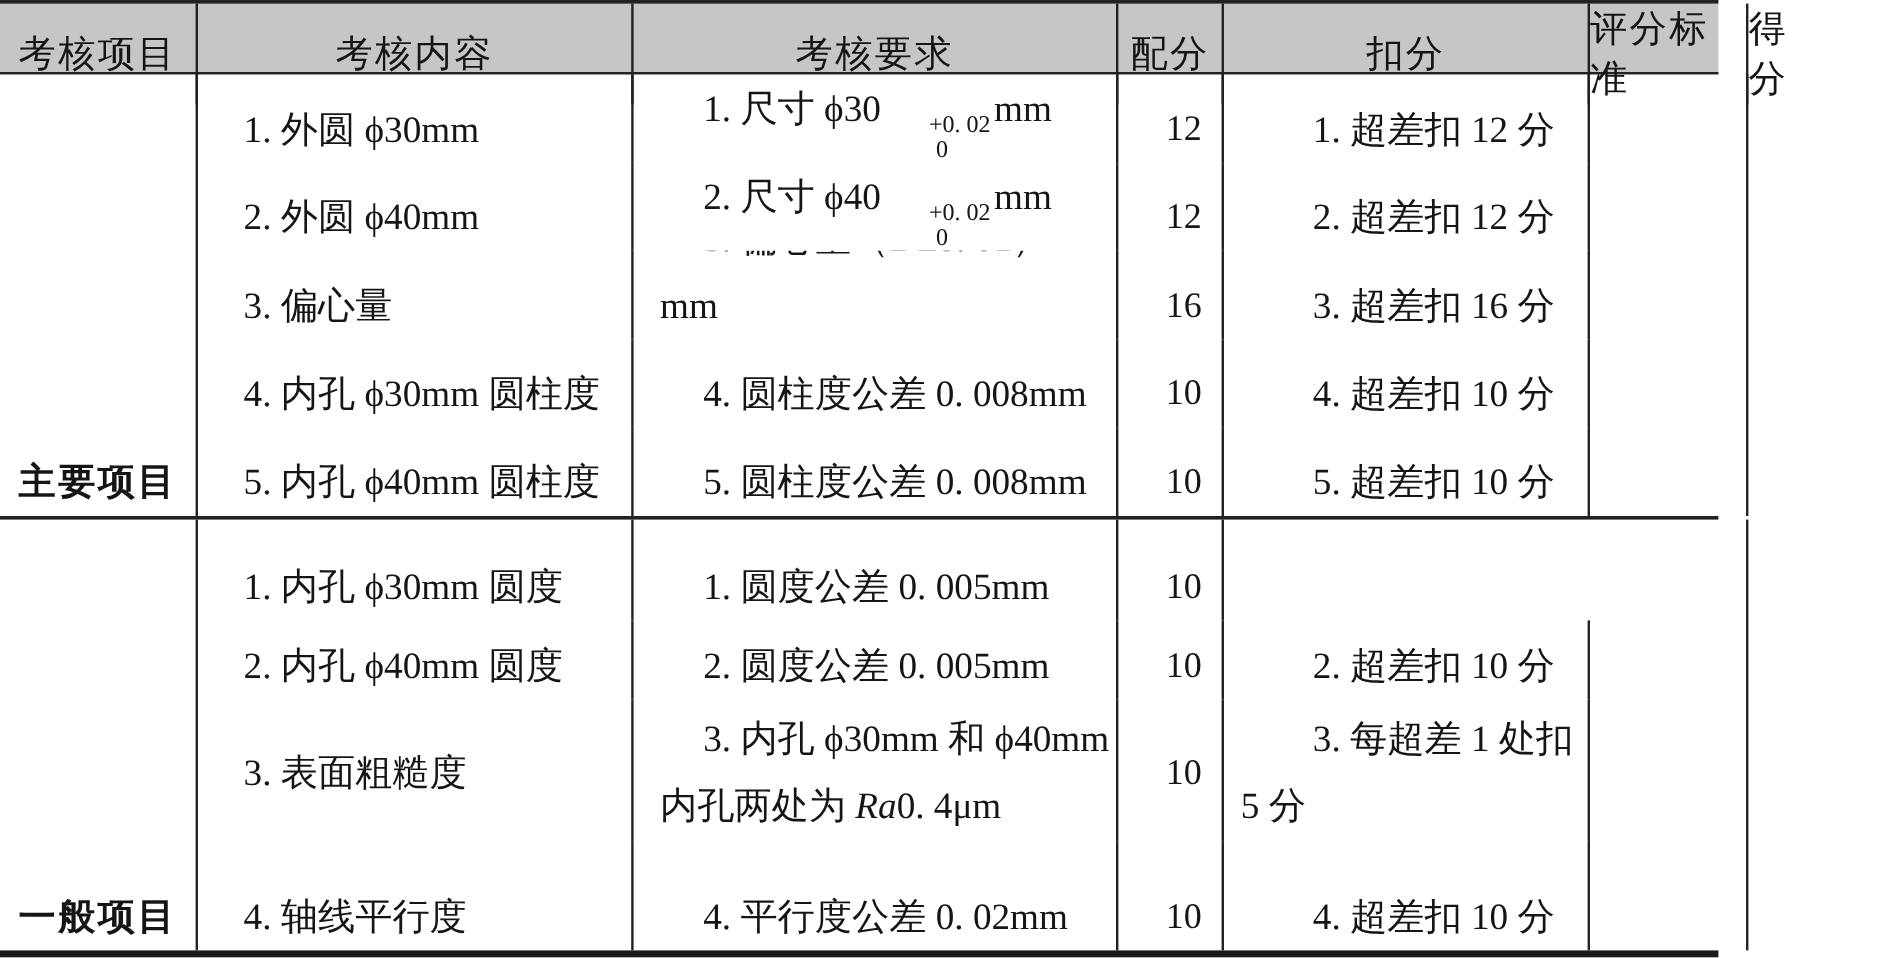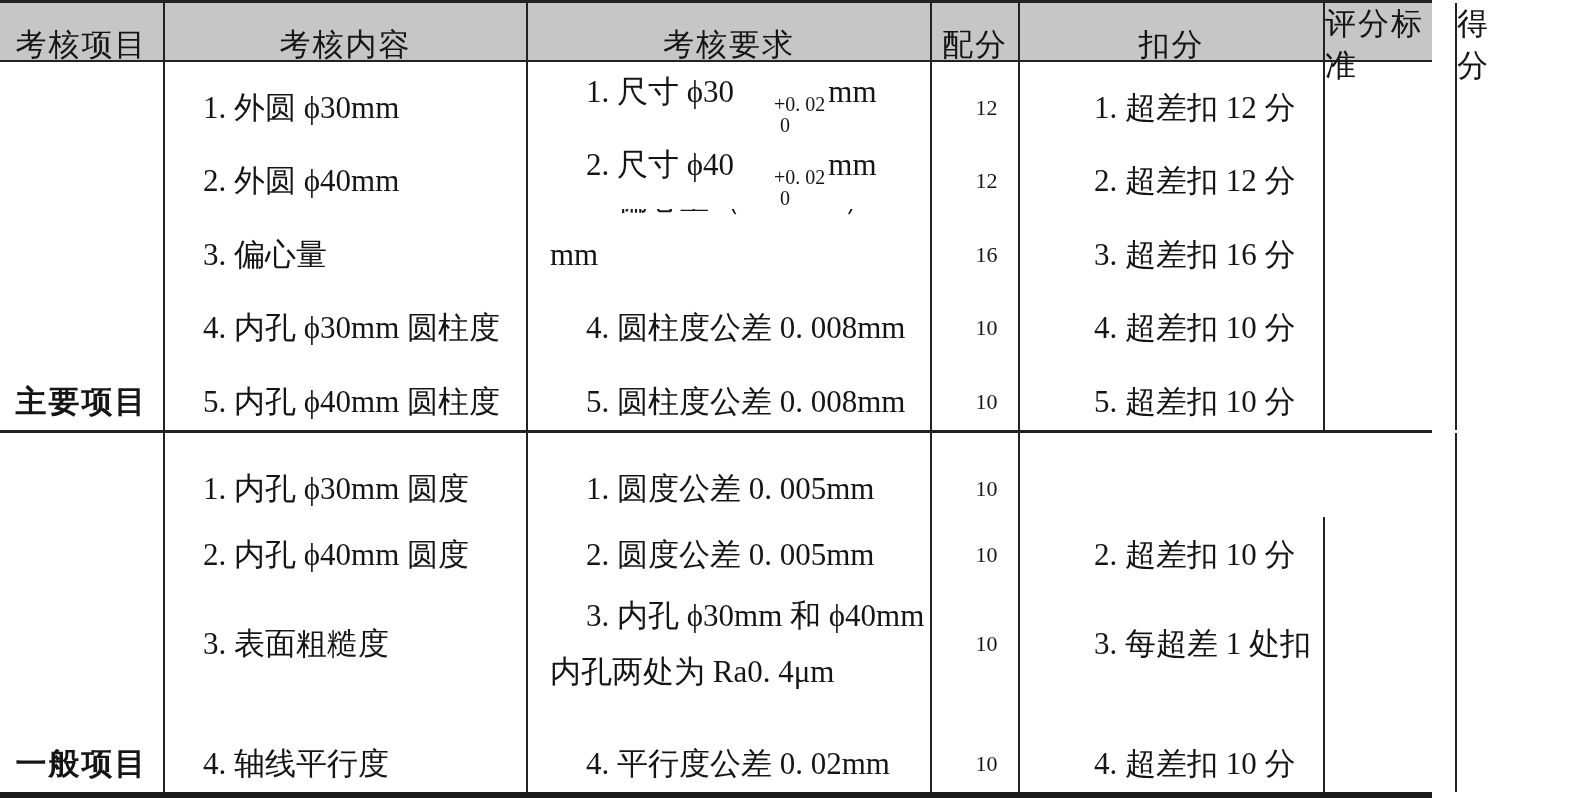--- a/index.html
+++ b/index.html
@@ -37,32 +37,32 @@
   }
   .label-cell { grid-column:1; grid-row:1/-1; align-items:center; letter-spacing:2px;font-weight:bold; }
   .deduct-cell { grid-column:6; grid-row:1/-1; }
   .score-cell { grid-column:7; grid-row:1/-1; border-right:none; }
   .gc2{grid-column:2} .gc3{grid-column:3} .gc4{grid-column:4} .gc5{grid-column:5}
   .gr1{grid-row:1} .gr2{grid-row:2} .gr3{grid-row:3} .gr4{grid-row:4} .gr5{grid-row:5}
   .c-content { padding-left:38px; }
   .c-req { padding-left:22px; padding-right:2px; }
   .c-req .ln { text-indent:36px; }
   .c-req .ln.cont { text-indent:0; }
-  .c-pts { align-items:center; font-size:22px;margin-left:23px; }
+  .c-pts { align-items:center; font-size:30px;margin-left:23px; }
   .c-crit { padding-left:14px; padding-right:2px; }
   .c-crit .ln { text-indent:60px; }
   .c-crit .ln.cont { text-indent:0; }
   .top { justify-content:center; padding-top:3px; }
   .tol {
     display:inline-flex; flex-direction:column; align-items:flex-start;
     font-size:20px; line-height:21px; vertical-align:-9px;
     margin-left:4px; margin-right:3px;
   }
   .tol .sub { padding-left:6px; }
-  .it { }
+  .it { font-style:italic; }
 </style>
 </head>
 <body>
 
 <div class="tbl">
 
   <div class="hdr">
     <div class="hcell">考核项目</div>
     <div class="hcell">考核内容</div>
     <div class="hcell">考核要求</div>
@@ -187,20 +187,21 @@
       <div class="ln">3. 内孔 ϕ30mm 和 ϕ40mm</div>
       <div class="ln cont">
         <span>内孔两处为 </span><span class="it">Ra</span><span>0. 4μm</span>
       </div>
     </div>
     <div class="cell gc4 gr3 c-pts top">
         <div class="ln">10</div>
       </div>
     <div class="cell gc5 gr3 c-crit top">
       <div class="ln">3. 每超差 1 处扣</div>
+      <div class="ln cont">5 分</div>
     </div>
 
     <div class="cell gc2 gr4 c-content">
         <div class="ln">4. 轴线平行度</div>
       </div>
     <div class="cell gc3 gr4 c-req">
         <div class="ln">4. 平行度公差 0. 02mm</div>
       </div>
     <div class="cell gc4 gr4 c-pts">
         <div class="ln">10</div>

